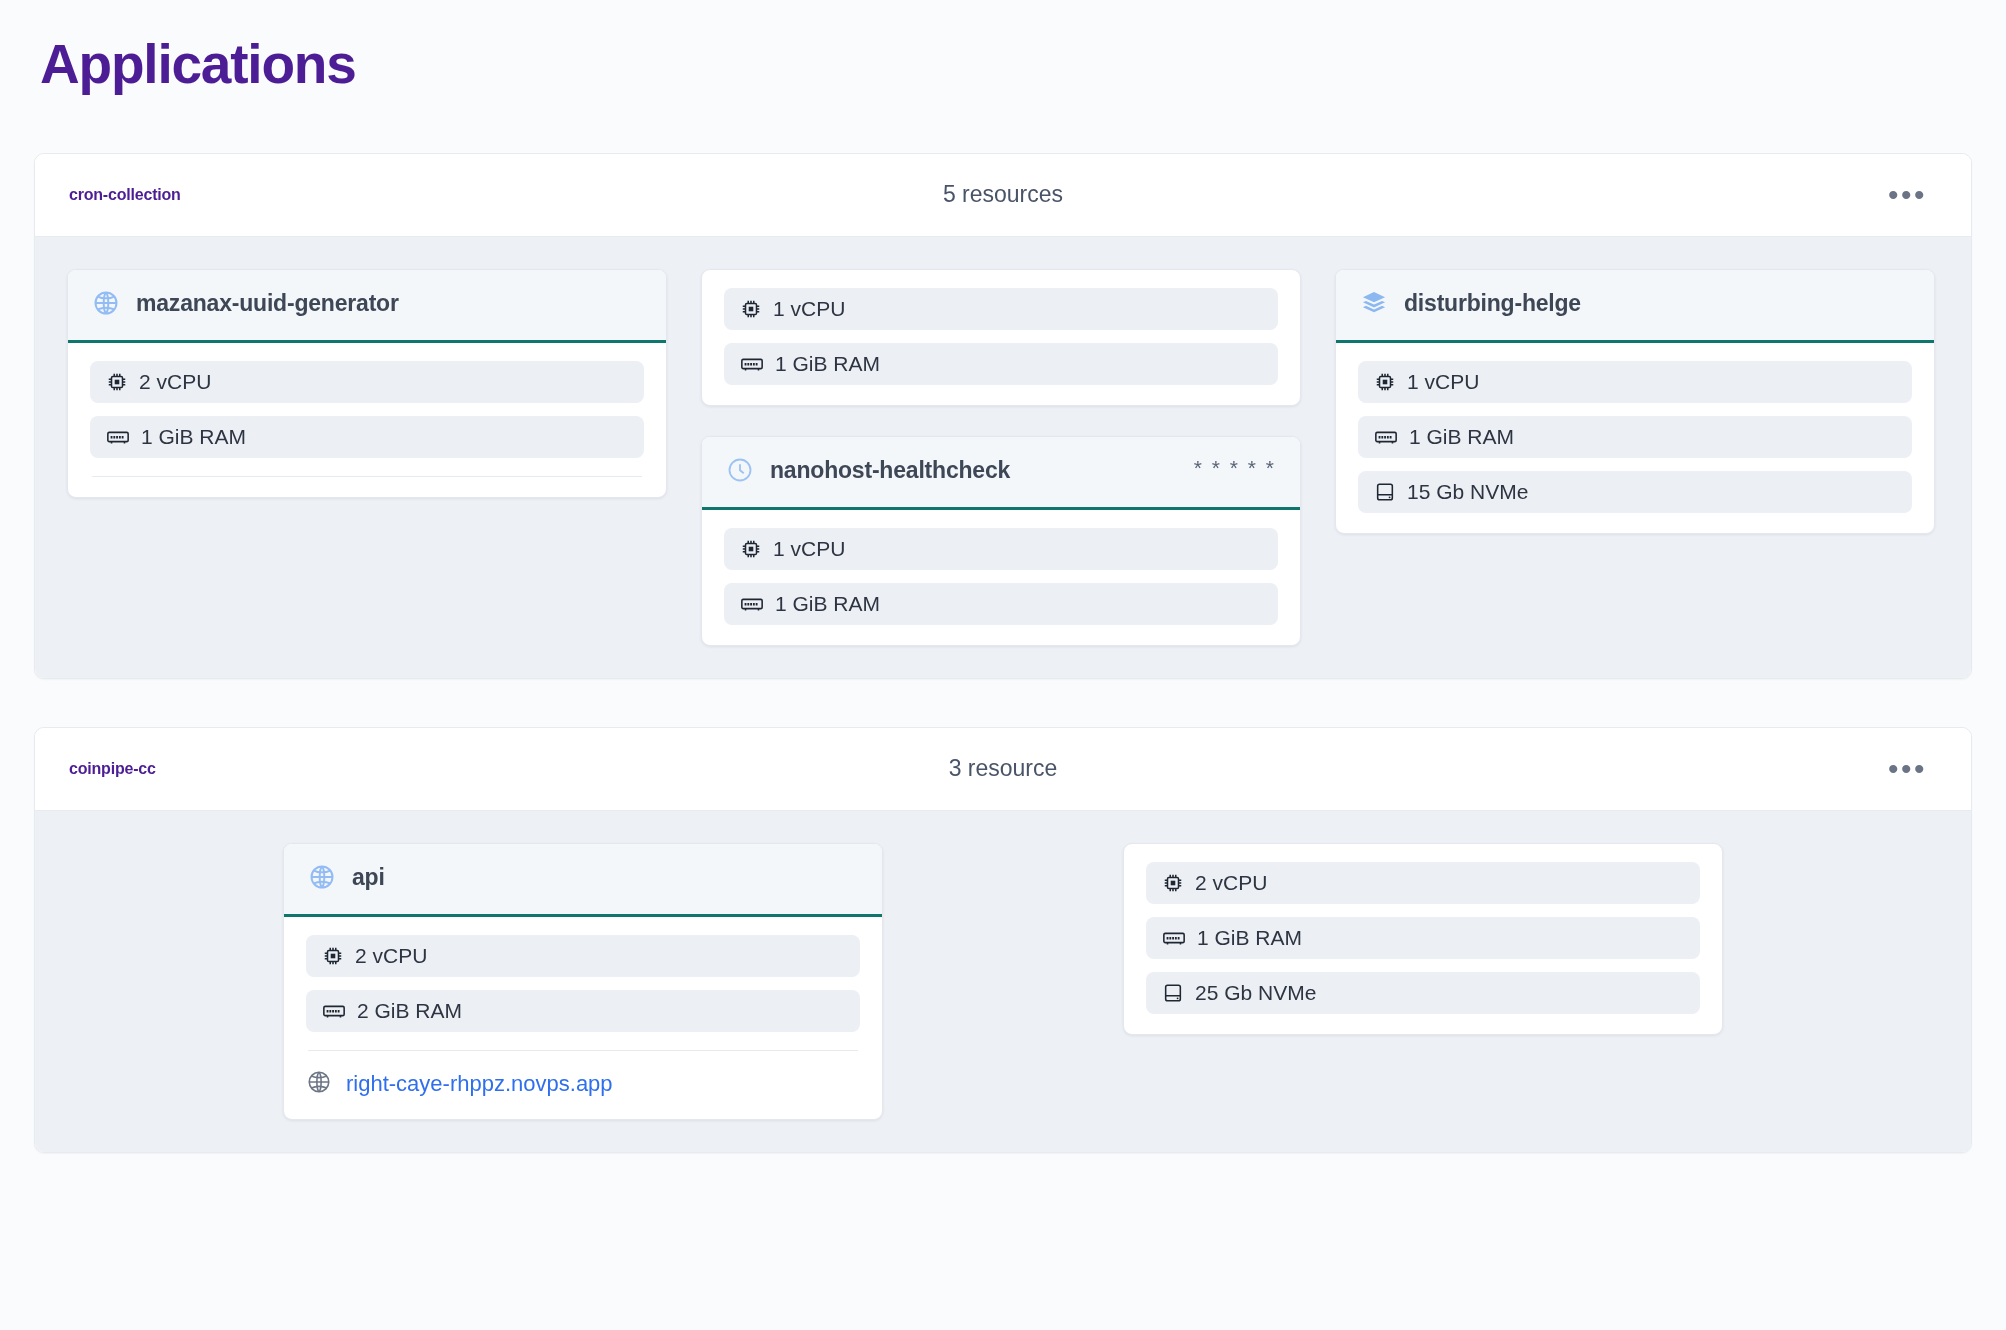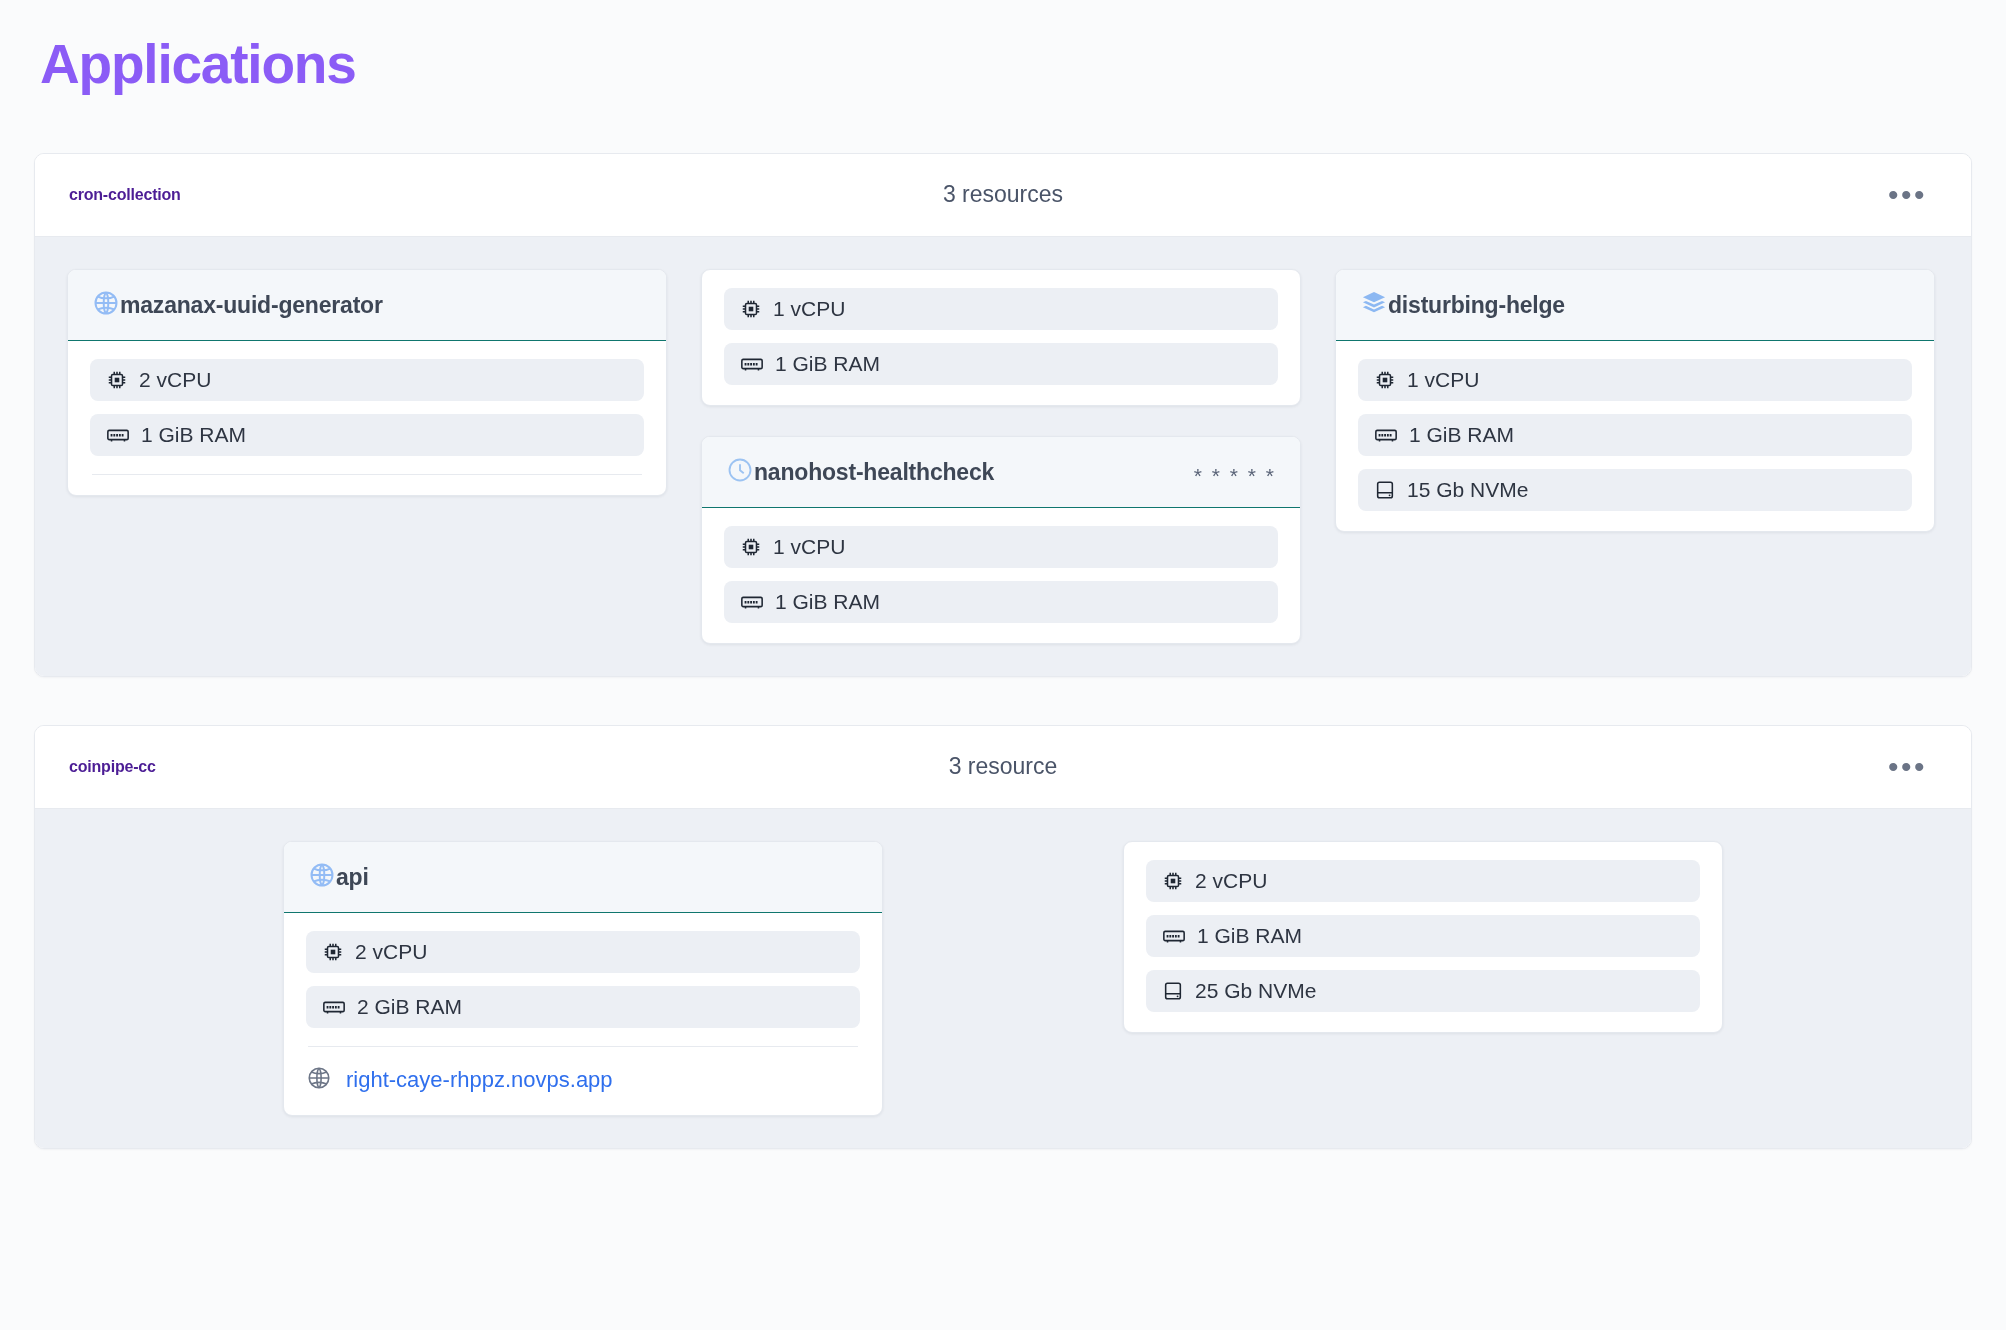--- a/index.html
+++ b/index.html
@@ -12,21 +12,21 @@
     color: #3b4252;
     overflow: hidden;
   }
 
   .page { padding: 34px 34px 0 34px; }
 
   .page-title {
     font-size: 55px;
     font-weight: 700;
     letter-spacing: -1.2px;
-    color: #8b5cf6;
+    color: #4c1d95;
     margin: 0 0 58px 6px;
     line-height: 1.1;
   }
 
   
   .app-group {
     background: #ffffff;
     border: 1px solid #e7eaef;
     border-radius: 10px;
     margin-bottom: 48px;
@@ -92,23 +92,24 @@
   .res-card {
     background: #ffffff;
     border: 1px solid #e4e8ee;
     border-radius: 9px;
     box-shadow: 0 1px 3px rgba(16,24,40,.07);
     overflow: hidden;
   }
 
   .res-head {
     display: flex;
-    align-items: flex-end;
+    align-items: flex-start;
+    gap: 16px;
     background: #f4f7fa;
-    border-bottom: 1px solid #0f766e;
+    border-bottom: 3px solid #0f766e;
     padding: 19px 24px;
     min-height: 70px;
   }
 
   .res-title {
     font-size: 23px;
     font-weight: 700;
     color: #3e4756;
     letter-spacing: -0.2px;
     line-height: 1.28;
@@ -170,21 +171,21 @@
 </head>
 <body>
 
 <div class="page">
 
   <h1 class="page-title">Applications</h1>
 
   <section class="app-group">
     <div class="group-header">
       <a class="group-name">cron-collection</a>
-      <div class="group-count">3 resources</div>
+      <div class="group-count">5 resources</div>
       <div class="group-menu">•••</div>
     </div>
 
     <div class="group-body">
 
       <div class="col w-600">
         <div class="res-card">
           <div class="res-head">
             <span class="icon-globe-blue">
               <svg width="28" height="28" viewBox="0 0 24 24" fill="none" stroke="currentColor" stroke-width="1.7">

